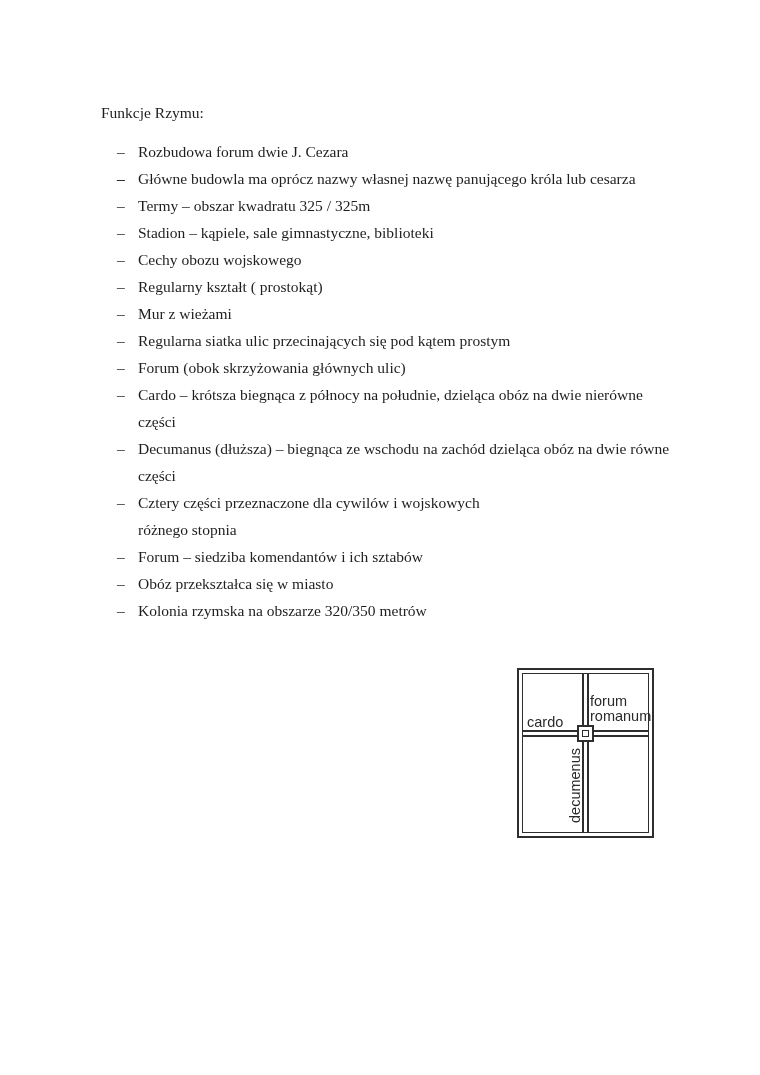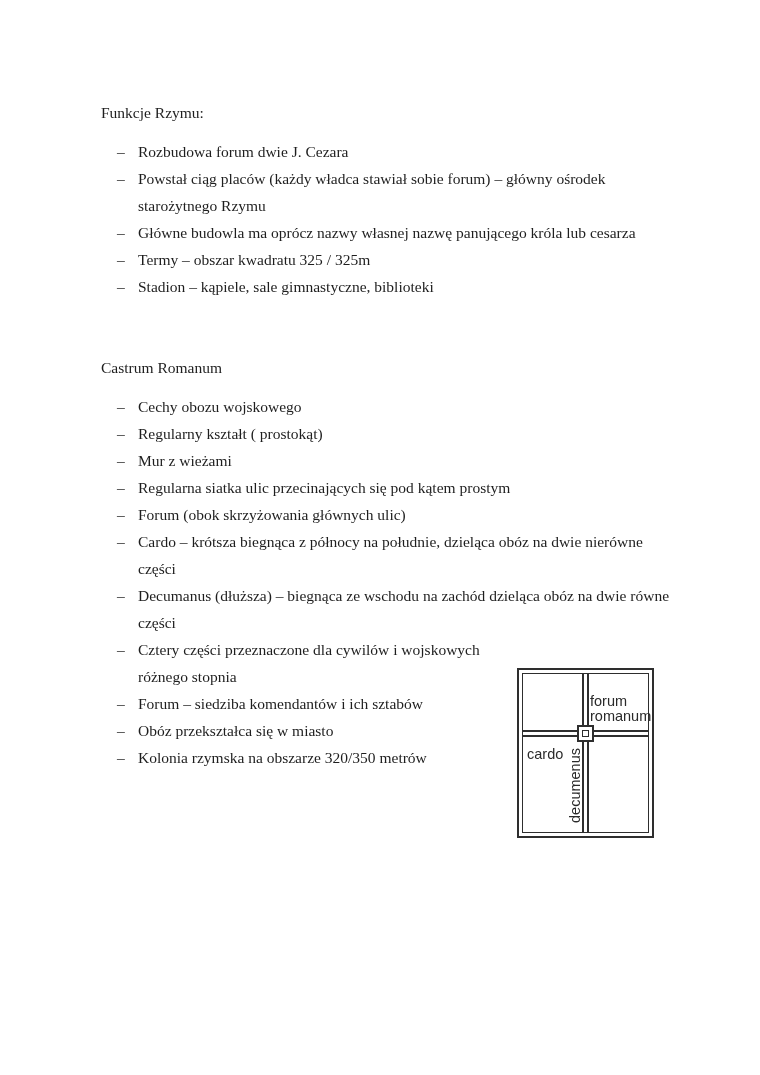--- a/index.html
+++ b/index.html
@@ -66,44 +66,42 @@
     box-sizing: border-box;
     z-index: 2;
   }
   .forum-sq-inner {
     position: absolute;
     left: 3px; top: 3px; width: 7px; height: 7px;
     border: 1px solid #2e2e2e;
     box-sizing: border-box;
   }
   .lbl { position: absolute; z-index: 3; white-space: pre-line; }
-  .lbl-cardo { left: 8px; top: 45px; margin-top: 32px; }
+  .lbl-cardo { left: 8px; top: 45px; }
   .lbl-forum { left: 71px; top: 24px; }
   .lbl-dec {
     left: 49px; top: 153px;
     width: 74px; height: 15px;
     transform: rotate(-90deg);
     transform-origin: 0 0;
     white-space: nowrap;
   }
 </style>
 </head>
 <body>
 
 <div class="content">
 
   <div class="heading">Funkcje Rzymu:</div>
   <div class="bullet"><span class="dash">–</span><span class="btext">Rozbudowa forum dwie J. Cezara</span></div>
-  <div class="bullet"><span class="dash">–</span><span class="btext">Powstał ciąg placów (każdy władca stawiał sobie forum) – główny ośrodek
-starożytnego Rzymu</span></div>
+  <div class="bullet"><span class="dash">–</span></div>
   <div class="bullet"><span class="dash">–</span><span class="btext">Główne budowla ma oprócz nazwy własnej nazwę panującego króla lub cesarza</span></div>
   <div class="bullet"><span class="dash">–</span><span class="btext">Termy – obszar kwadratu 325 / 325m</span></div>
   <div class="bullet"><span class="dash">–</span><span class="btext">Stadion – kąpiele, sale gimnastyczne, biblioteki</span></div>
 
-  <div class="heading gap-two-lines">Castrum Romanum</div>
   <div class="bullet"><span class="dash">–</span><span class="btext">Cechy obozu wojskowego</span></div>
   <div class="bullet"><span class="dash">–</span><span class="btext">Regularny kształt ( prostokąt)</span></div>
   <div class="bullet"><span class="dash">–</span><span class="btext">Mur z wieżami</span></div>
   <div class="bullet"><span class="dash">–</span><span class="btext">Regularna siatka ulic przecinających się pod kątem prostym</span></div>
   <div class="bullet"><span class="dash">–</span><span class="btext">Forum (obok skrzyżowania głównych ulic)</span></div>
 
   <div class="bullet"><span class="dash">–</span><span class="btext">Cardo – krótsza biegnąca z północy na południe, dzieląca obóz na dwie nierówne
 części</span></div>
   <div class="bullet"><span class="dash">–</span><span class="btext">Decumanus (dłuższa) – biegnąca ze wschodu na zachód dzieląca obóz na dwie równe
 części</span></div>

